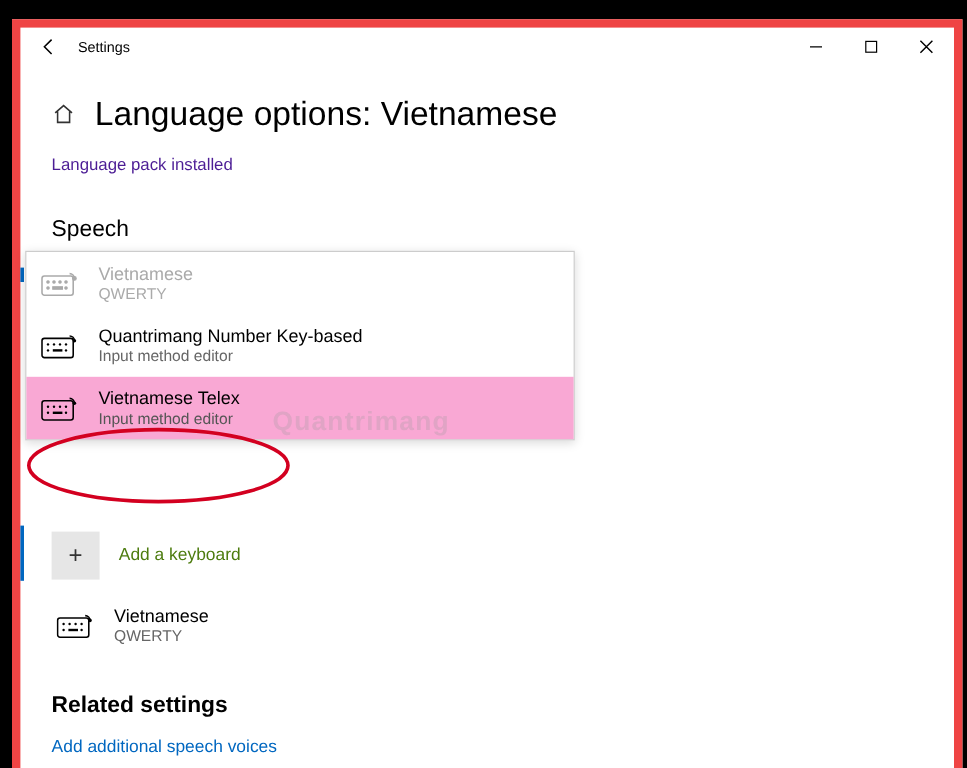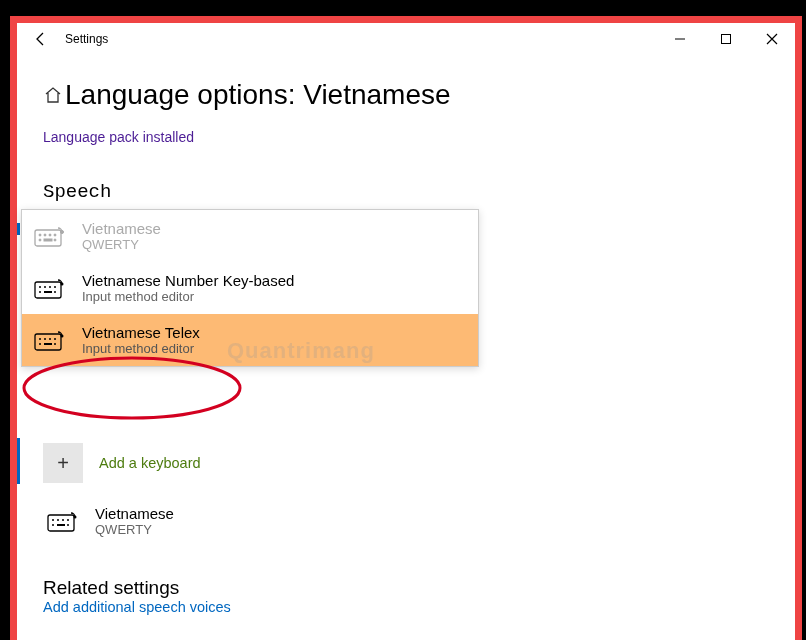--- a/index.html
+++ b/index.html
@@ -56,21 +56,21 @@
     font-size: 12px;
   }
   .content {
     padding-left: 26px;
     padding-top: 24px;
     position: relative;
   }
   .page-header {
     display: flex;
     align-items: center;
-    gap: 2px;
+    gap: 16px;
   }
   .home-icon {
     width: 20px;
     height: 20px;
     display: flex;
     align-items: center;
     justify-content: center;
     color: #333;
   }
   .page-title {
@@ -82,21 +82,20 @@
   .status-line {
     font-size: 14px;
     color: #4c1d95;
     margin-top: 18px;
   }
   .section-heading {
     font-size: 19px;
     font-weight: 400;
     color: #000;
     margin-top: 36px;
-    font-family: Liberation Mono, monospace;
   }
   .download-row {
     display: flex;
     align-items: center;
     gap: 10px;
     margin-top: 16px;
   }
   .download-btn {
     background: #ccc;
     border: 1px solid #888;
@@ -120,21 +119,21 @@
   .fly-item {
     display: flex;
     align-items: center;
     padding: 10px 12px;
     gap: 16px;
   }
   .fly-item.disabled .fly-label,
   .fly-item.disabled .fly-sub,
   .fly-item.disabled svg { color: #aaa; stroke: #aaa; fill: #aaa; }
   .fly-item.hover {
-    background: #fdba74;
+    background: #f9a8d4;
   }
   .fly-texts { display: flex; flex-direction: column; }
   .fly-label {
     font-size: 15px;
     color: #000;
   }
   .fly-sub {
     font-size: 13px;
     color: #666;
   }
@@ -174,27 +173,27 @@
     gap: 16px;
     margin-top: 22px;
     margin-left: 4px;
   }
   .installed-texts { display: flex; flex-direction: column; }
   .installed-label { font-size: 15px; color: #000; }
   .installed-sub { font-size: 13px; color: #666; }
   
   .related-heading {
     font-size: 19px;
-    font-weight: 400;
+    font-weight: 700;
     margin-top: 40px;
   }
   .link {
     color: #0067c0;
     font-size: 14.5px;
-    margin-top: 0;
+    margin-top: 16px;
     cursor: pointer;
   }
   
   .accent-bar {
     position: absolute;
     left: 0;
     width: 3px;
     background: #0067c0;
   }
   .accent1 { top: 200px; height: 12px; }
@@ -329,21 +328,21 @@
             <circle cx="16" cy="11" r="1" fill="#000"></circle>
             <circle cx="21" cy="11" r="1" fill="#000"></circle>
           <circle cx="6" cy="16" r="1" fill="#000"></circle>
             <rect x="10" y="15" width="8" height="2" fill="#000"></rect>
             <circle cx="21" cy="16" r="1" fill="#000"></circle>
           <path d="M24 4 a4 4 0 0 1 4 4" stroke="#000" stroke-width="1.3" fill="none"></path>
             <circle cx="28" cy="8" r="1.5" fill="#000"></circle>
         </svg>
       </span>
       <div class="fly-texts">
-        <span class="fly-label">Vietnamese Number Key-based</span>
+        <span class="fly-label">Quantrimang Number Key-based</span>
         <span class="fly-sub">Input method editor</span>
       </div>
     </div>
     <div class="fly-item hover">
       <span class="kbd-icon">
         <svg width="32" height="24" viewBox="0 0 32 24">
           <rect x="1" y="6" width="26" height="16" rx="2" stroke="#000" stroke-width="1.3" fill="none"></rect>
           <circle cx="6" cy="11" r="1" fill="#000"></circle>
             <circle cx="11" cy="11" r="1" fill="#000"></circle>
             <circle cx="16" cy="11" r="1" fill="#000"></circle>

